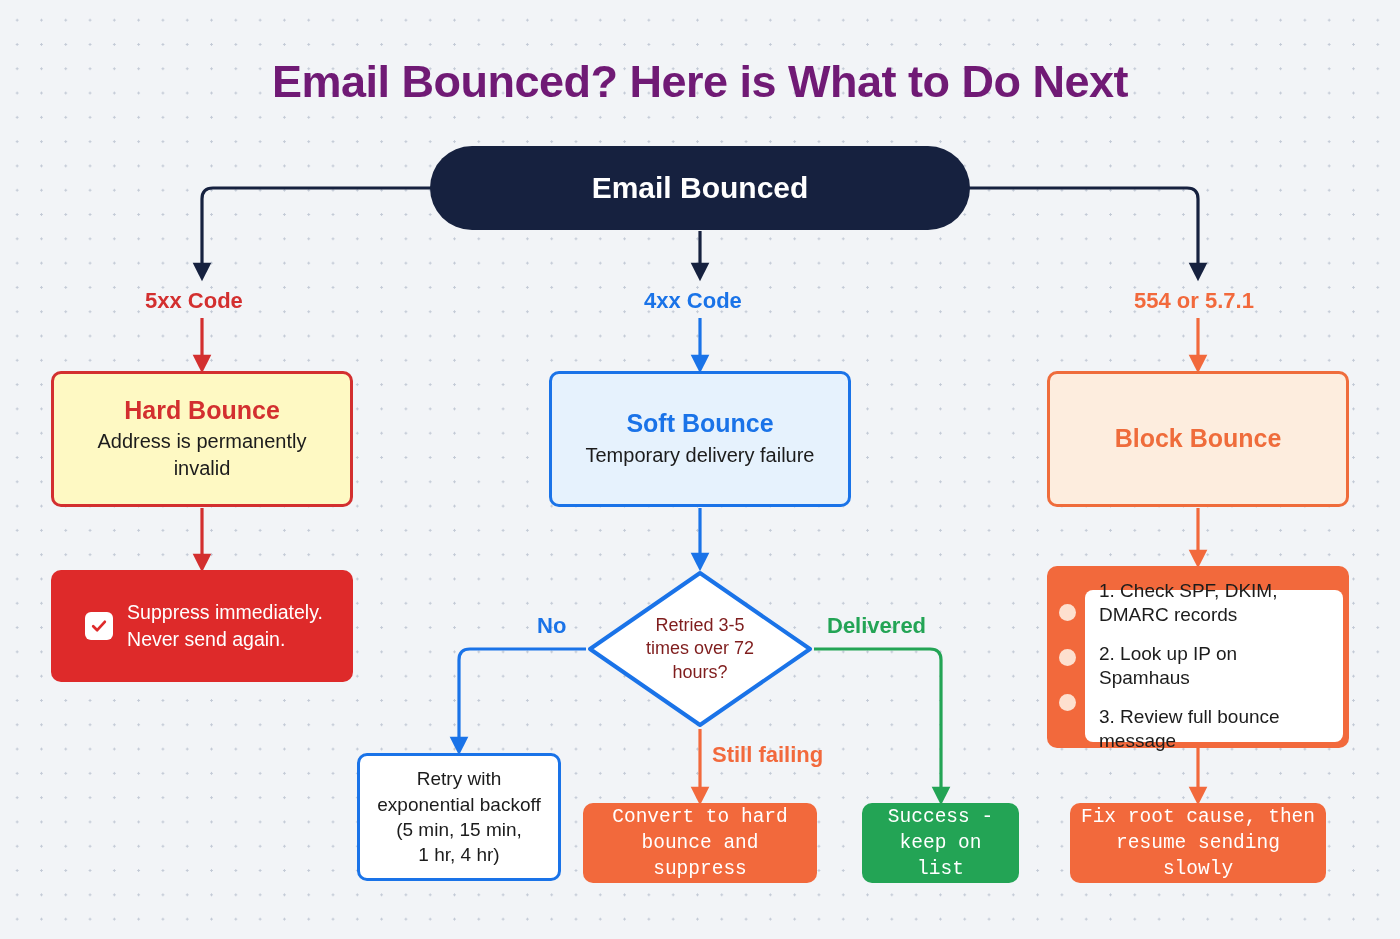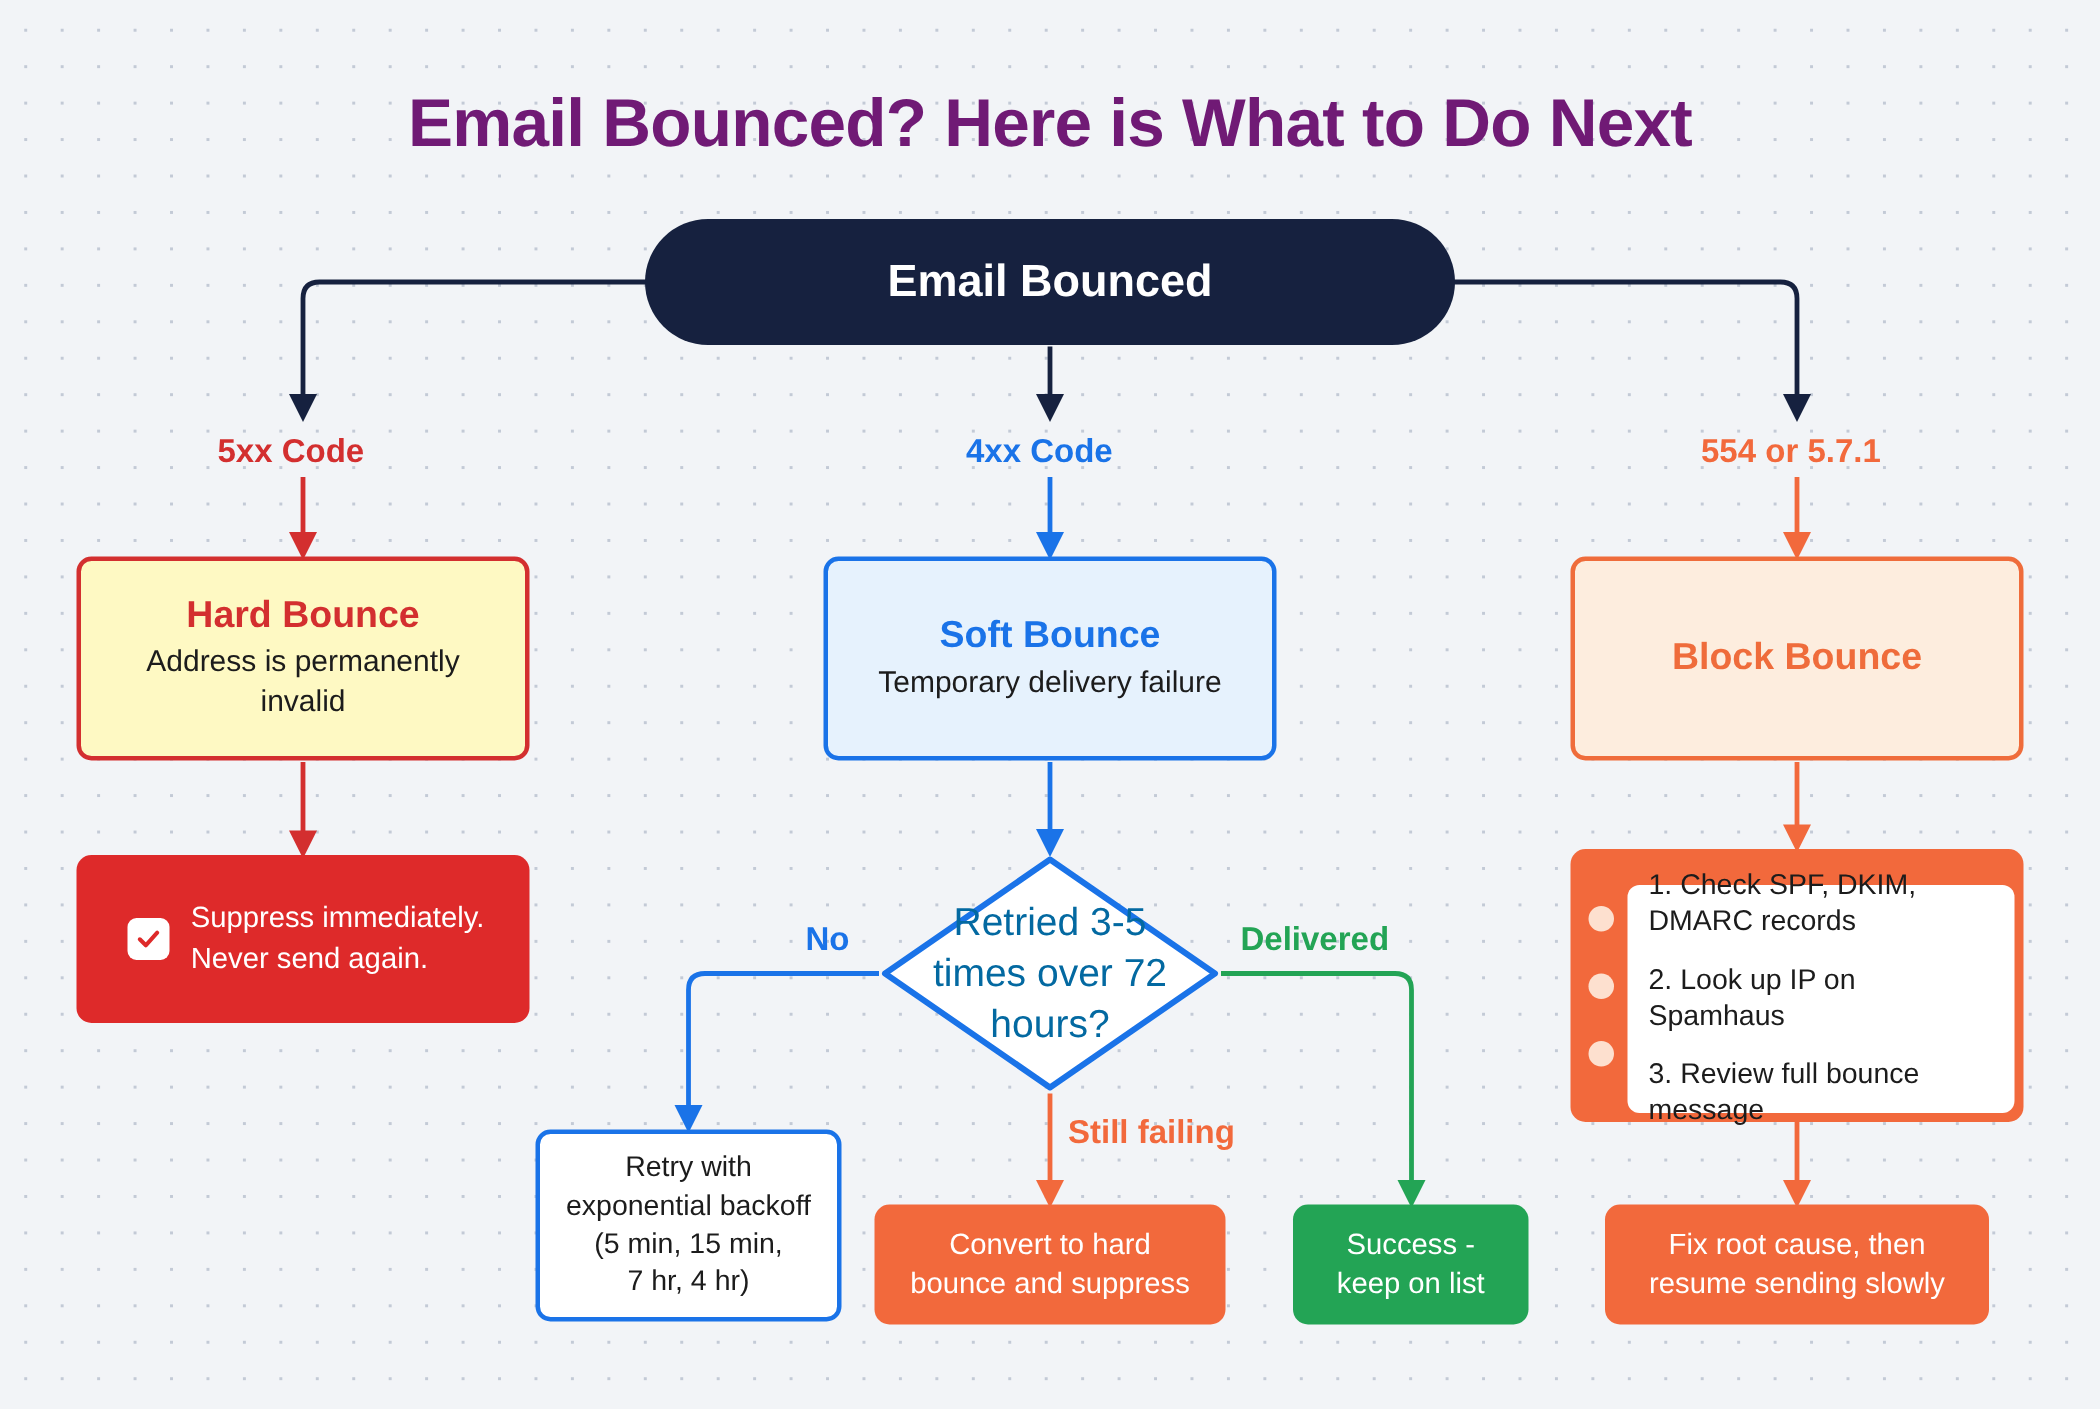--- a/index.html
+++ b/index.html
@@ -132,22 +132,22 @@
     top: 569px;
     width: 228px;
     height: 160px;
   }
   #node-diamond .diamond-shape {
     position: absolute;
     inset: 0;
   }
   #node-diamond .diamond-label {
     position: relative;
-    font-size: 26px;
-    color: #0369a1;
+    font-size: 18px;
+    color: #7f1d1d;
     line-height: 1.3;
     z-index: 2;
   }
 
   
   #node-retry {
     left: 357px;
     top: 753px;
     width: 204px;
     height: 128px;
@@ -159,20 +159,21 @@
     line-height: 1.34;
   }
 
   
   .outcome {
     border-radius: 10px;
     color: #ffffff;
     font-size: 19.5px;
     line-height: 1.34;
     padding: 0 10px;
+    font-family: Liberation Mono, monospace;
   }
   #node-convert { left: 583px;  top: 803px; width: 234px; height: 80px; background: #f2693c; }
   #node-success { left: 862px;  top: 803px; width: 157px; height: 80px; background: #23a455; }
   #node-fix     { left: 1070px; top: 803px; width: 256px; height: 80px; background: #f2693c; }
 
   
   #node-checklist {
     left: 1047px;
     top: 566px;
     width: 302px;
@@ -327,21 +328,21 @@
   </div>
 
   <div class="edge-label" id="label-no">No</div>
   <div class="edge-label" id="label-delivered">Delivered</div>
   <div class="edge-label" id="label-still">Still failing</div>
 
   <div class="node" id="node-retry">
     <div>Retry with</div>
     <div>exponential backoff</div>
     <div>(5 min, 15 min,</div>
-    <div>7 hr, 4 hr)</div>
+    <div>1 hr, 4 hr)</div>
   </div>
 
   <div class="node outcome" id="node-convert">
     <div>Convert to hard</div>
     <div>bounce and suppress</div>
   </div>
 
   <div class="node outcome" id="node-success">
     <div>Success -</div>
     <div>keep on list</div>

